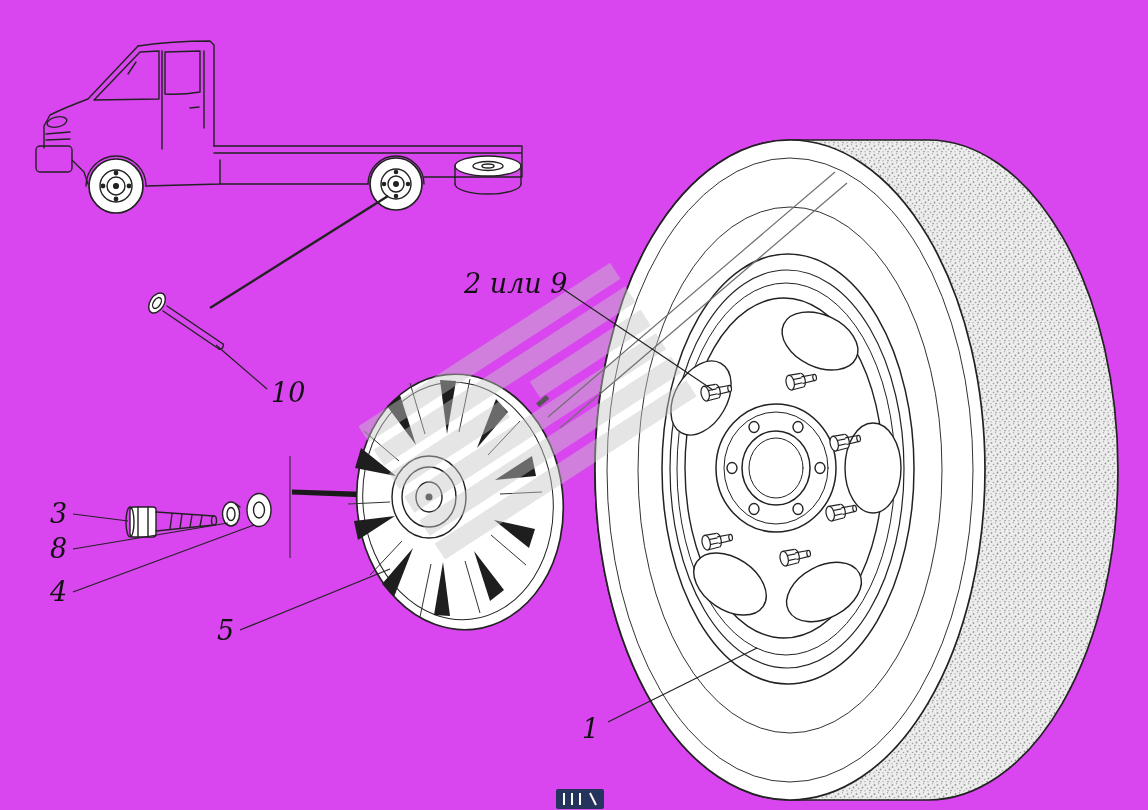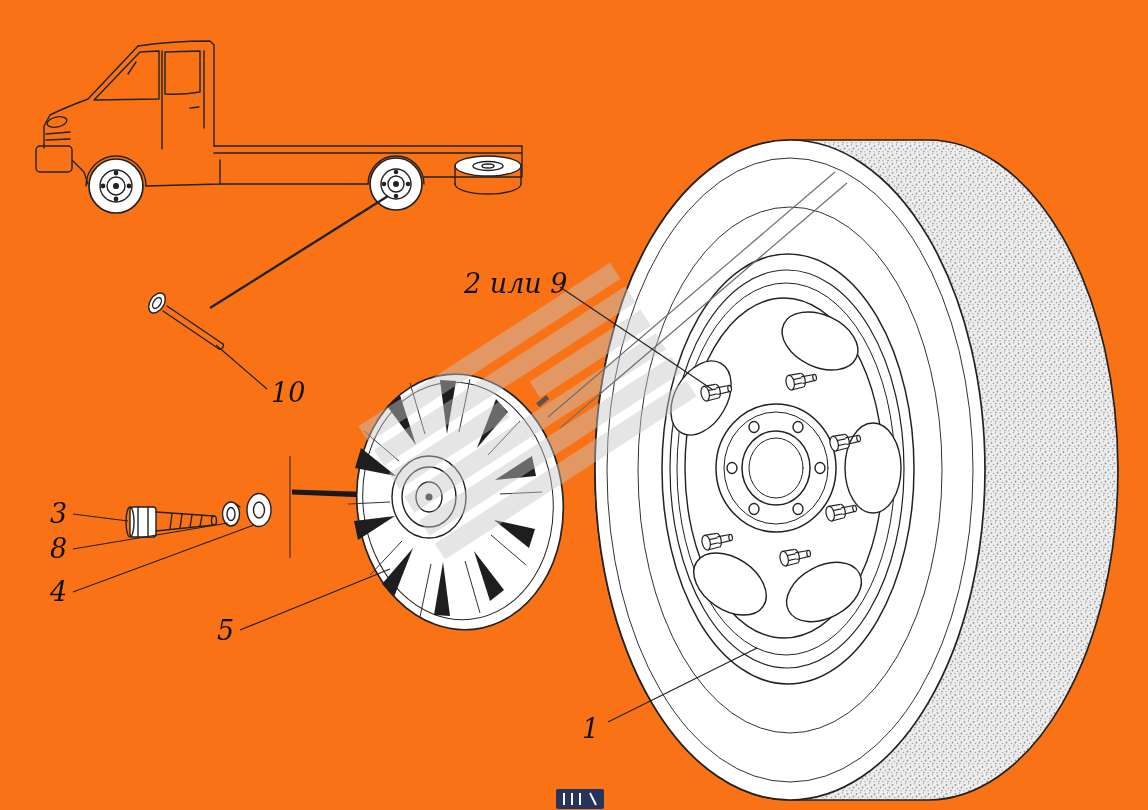--- a/index.html
+++ b/index.html
@@ -1,17 +1,17 @@
 <!DOCTYPE html>
 <html><head>
 <meta charset="utf-8">
 <style>
   html,body{margin:0;padding:0;background:#ffffff;}
   .stage{
-    position:relative;width:1148px;height:810px;background:#f97316;
+    position:relative;width:1148px;height:810px;background:#d946ef;
     overflow:hidden;font-family:"DejaVu Serif", serif;
   }
   svg{display:block;}
   .callout{font-style:italic;font-size:27px;fill:#111111;font-family:"DejaVu Serif", serif;}
   .ln{stroke:#222222;fill:none;stroke-width:1.4;stroke-linecap:round;stroke-linejoin:round;}
   .thin{stroke:#333333;fill:none;stroke-width:1;}
   .leader{stroke:#222222;fill:none;stroke-width:1.2;}
 </style>
 </head>
 <body>

